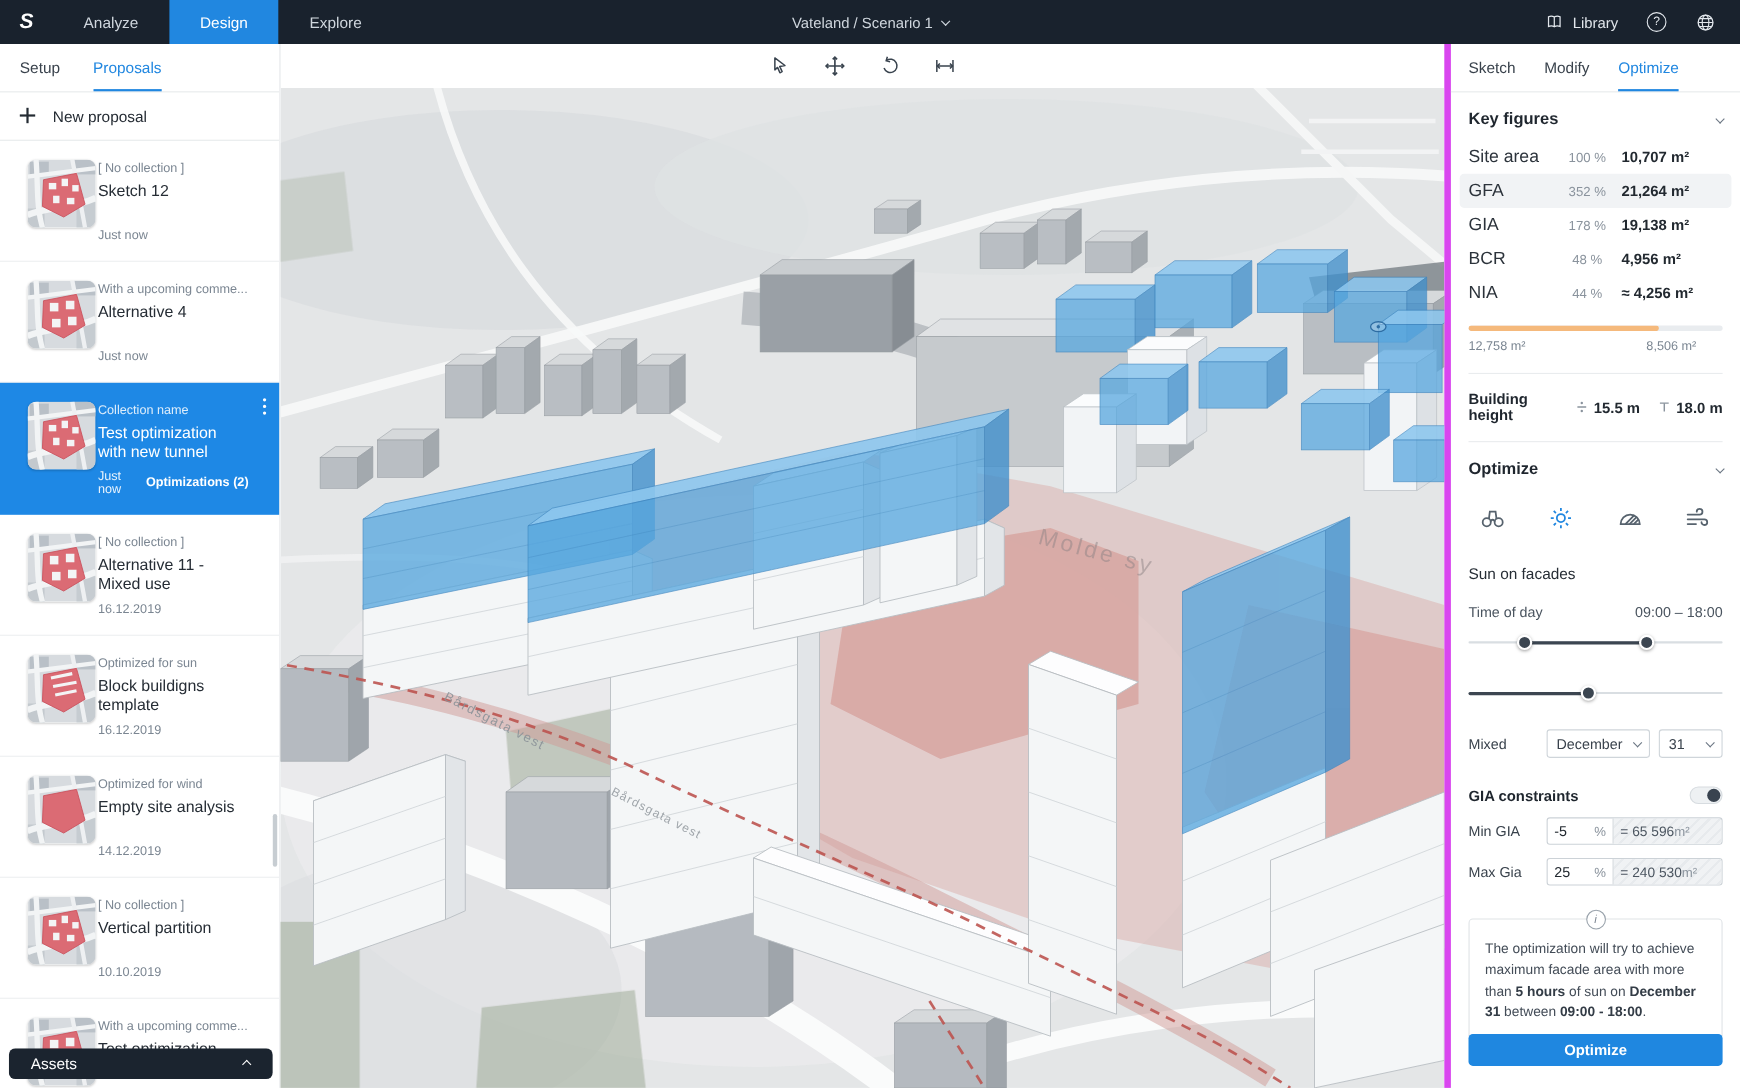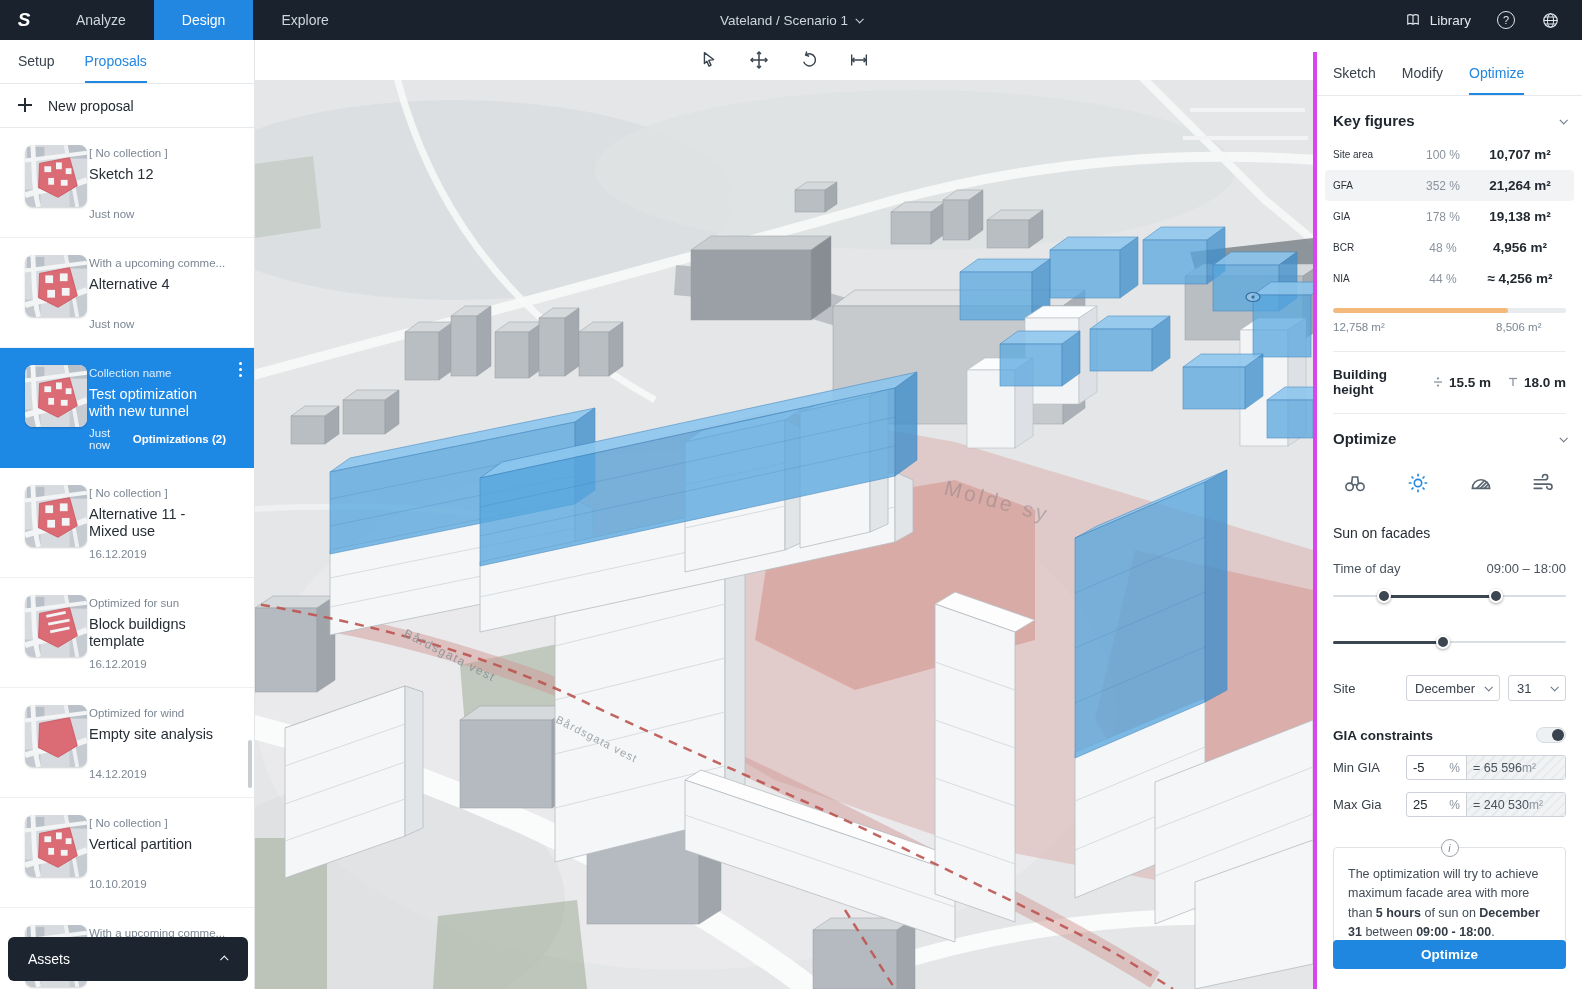--- a/index.html
+++ b/index.html
@@ -38,42 +38,42 @@
   .c-title { font-size:14.5px; color:#262d35; line-height:1.18; }
   .c-date { font-size:11.5px; color:#7b8692; margin-top:auto; }
   .card.selected { background:#1e88e5; border-bottom:none; position:relative; }
   .card.selected .c-coll { color:rgba(255,255,255,.85); }
   .card.selected .c-title { color:#fff; }
   .card.selected .c-date { color:rgba(255,255,255,.9); }
   .sel-bottom { display:flex; align-items:center; gap:14px; margin-top:auto; }
   .c-badge { font-size:11.5px; font-weight:bold; color:#fff; white-space:nowrap; }
   .kebab { position:absolute; top:14px; right:12px; width:3px; height:3px; border-radius:50%; background:#fff; box-shadow:0 6px 0 #fff,0 12px 0 #fff; cursor:pointer; }
   .side-scroll { position:absolute; right:2px; top:700px; width:4px; height:48px; border-radius:2px; background:#c7cdd2; }
-  .assets-bar { position:absolute; left:8px; right:6px; bottom:8px; height:44px; background:#1b242f; border-radius:6px; color:#fff; display:flex; align-items:center; justify-content:space-between; padding:0 20px; font-size:14px; cursor:pointer; z-index:25; }
+  .assets-bar { position:absolute; left:8px; right:6px; bottom:8px; height:28px; background:#1b242f; border-radius:6px; color:#fff; display:flex; align-items:center; justify-content:space-between; padding:0 20px; font-size:14px; cursor:pointer; z-index:25; }
 
   
   .viewport { position:absolute; top:40px; left:255px; width:1058px; bottom:0; background:#fff; }
   .map-toolbar { height:40px; display:flex; align-items:center; justify-content:center; gap:22px; background:#fff; }
   .tool-btn { width:28px; height:28px; display:flex; align-items:center; justify-content:center; cursor:pointer; color:#39434e; }
   .map3d { position:absolute; top:40px; left:0; right:0; bottom:0; }
   .map3d svg { display:block; width:100%; height:100%; }
 
   
-  .panel { position:absolute; top:52px; right:0; width:269px; bottom:0; background:#fff; border-left:4px solid #d946ef; padding:0 16px; z-index:20; }
+  .panel { position:absolute; top:40px; right:0; width:269px; bottom:0; background:#fff; border-left:6px solid #d946ef; padding:0 16px; z-index:20; }
   .p-tabs { display:flex; gap:26px; height:44px; align-items:stretch; border-bottom:1px solid #e7eaec; margin:0 -16px; padding:0 16px; }
   .ptab { display:flex; align-items:center; font-size:14px; color:#39424c; border-bottom:2px solid transparent; cursor:pointer; }
   .ptab.active { color:#2187e0; border-bottom-color:#2187e0; }
   .sec-head { display:flex; align-items:center; justify-content:space-between; margin-top:16px; font-size:15px; font-weight:bold; color:#1f262e; }
   .sec-head .chev { color:#6b7683; }
   .kf-rows { margin-top:10px; }
   .kf-row { display:flex; align-items:center; height:31px; }
   .kf-row.hl { background:#f1f3f5; border-radius:4px; margin:0 -8px; padding:0 8px; }
-  .kf-label { flex:1; font-size:10px; color:#2c333b; }
+  .kf-label { flex:1; font-size:16px; color:#2c333b; }
   .kf-pct { width:62px; font-size:12px; color:#8a939d;text-align:center; }
-  .kf-val { width:92px; text-align:center; font-size:13.5px; font-weight:bold; color:#222930; }
+  .kf-val { width:92px; text-align:left; font-size:13.5px; font-weight:bold; color:#222930; }
   .bar-wrap { margin-top:14px; height:5px; border-radius:2.5px; background:#e9ecef; overflow:hidden; position:relative; }
   .bar-fill { position:absolute; left:0; top:0; bottom:0; border-radius:2.5px; }
   .bar-labels { position:relative; margin-top:8px; height:14px; font-size:11.5px; color:#7b8692; }
   .bar-max { position:absolute; top:0; }
   .divider { border:none; border-top:1px solid #e9ecee; margin:16px 0 0; }
   .bh-row { display:flex; align-items:center; margin-top:15px; }
   .bh-label { flex:1; font-size:13.5px; font-weight:bold; color:#1f262e; }
   .bh-item { display:flex; align-items:center; gap:5px; margin-left:16px; font-size:13.5px; font-weight:bold; color:#222930; }
   .bh-item svg { color:#8a939d; }
   .opt-icons { display:flex; justify-content:space-between; padding:0 6px; margin-top:20px; }
@@ -731,21 +731,21 @@
       <div class="handle" style="left: 70%;"></div>
     </div>
 
     <div class="slider slider2">
       <div class="track"></div>
       <div class="seg" style="left: 0px; width: 47%;"></div>
       <div class="handle" style="left: 47%;"></div>
     </div>
 
     <div class="date-row">
-      <span class="date-label">Site</span>
+      <span class="date-label">Mixed</span>
       <div class="dd month">
         <span>December</span>
         <span class="chev"></span>
       </div>
       <div class="dd day">
         <span>31</span>
         <span class="chev"></span>
       </div>
     </div>
 

